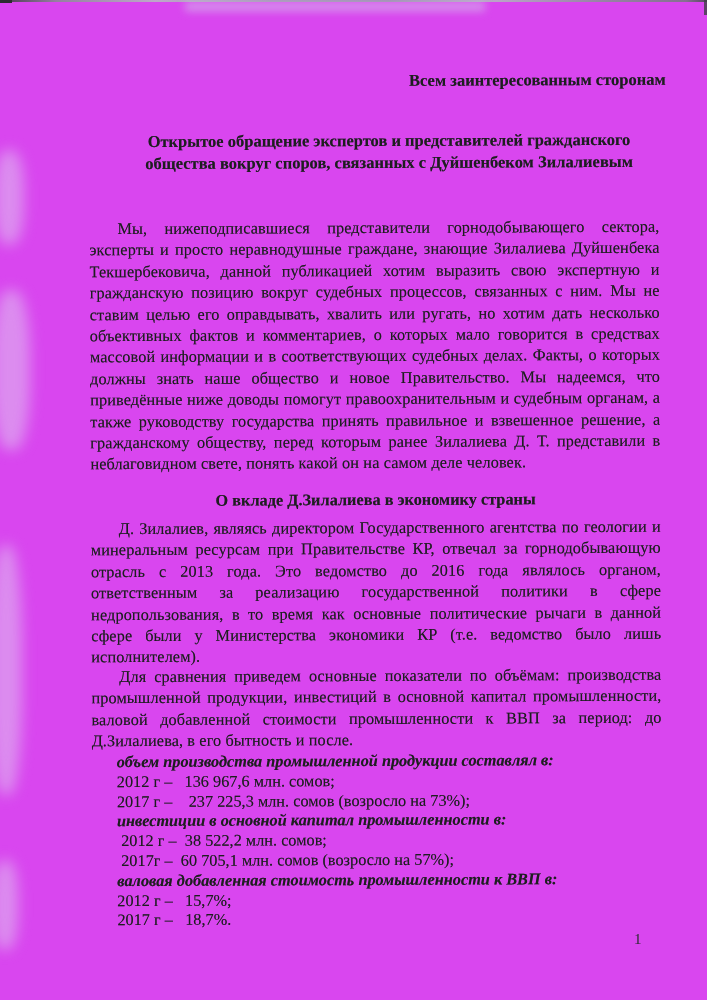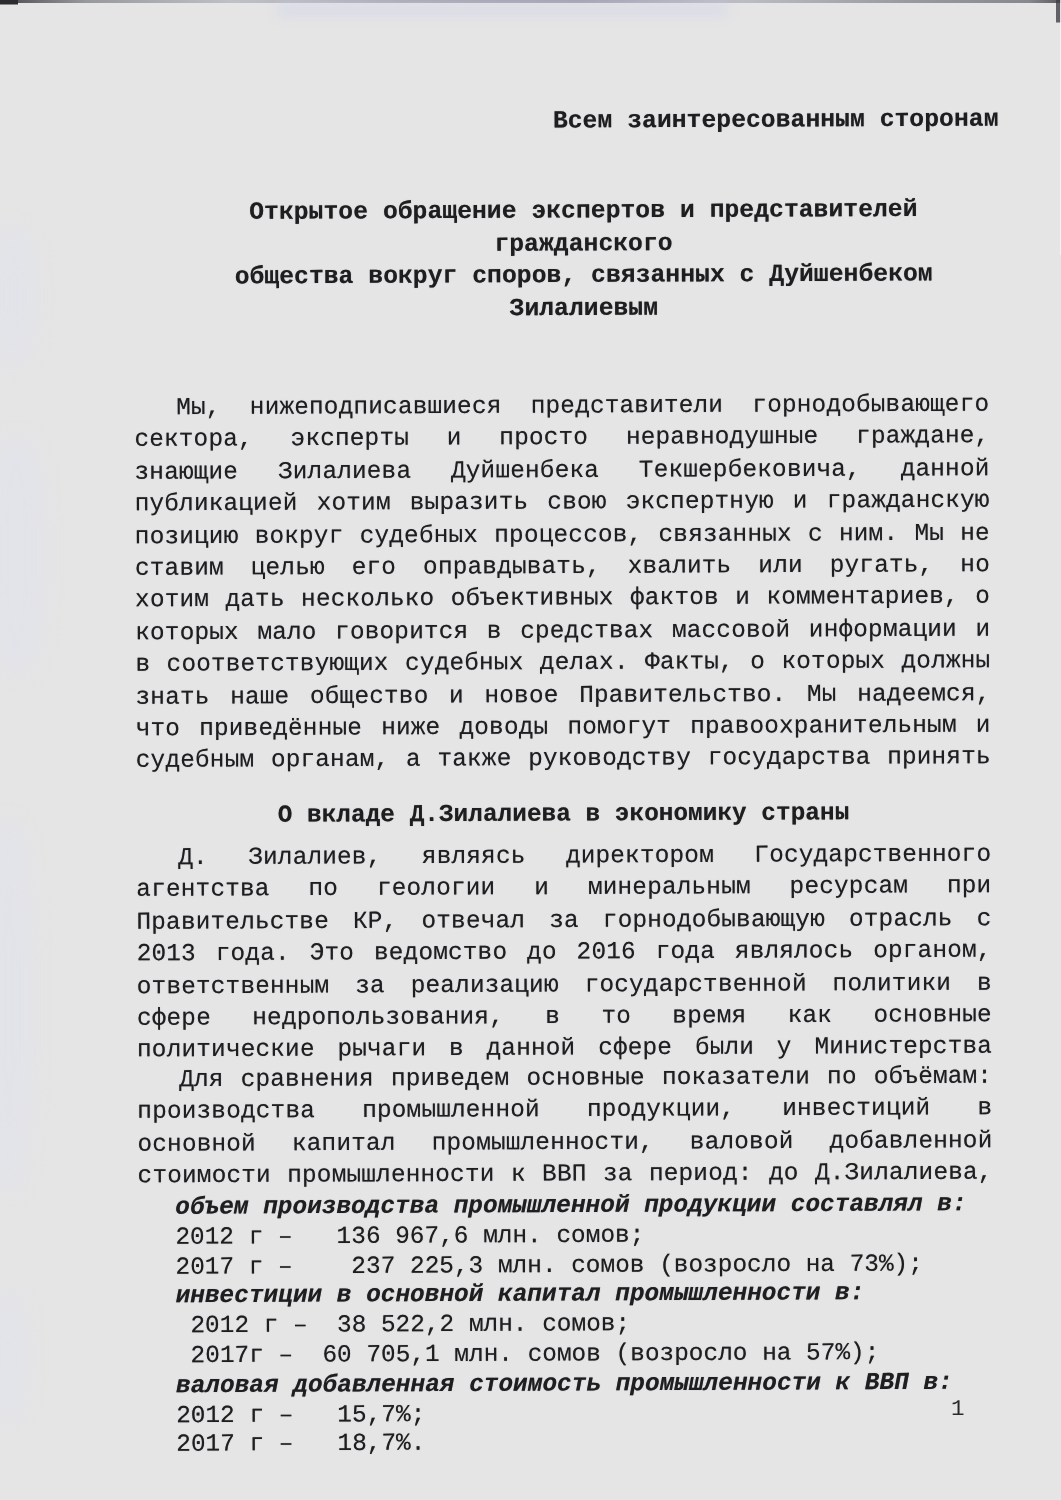--- a/index.html
+++ b/index.html
@@ -1,22 +1,22 @@
 <!DOCTYPE html>
 <html lang="ru"><head>
 <meta charset="utf-8">
 <style>
   html, body { margin: 0; padding: 0; background: #ffffff; }
   .page {
     position: relative;
     width: 707px;
     height: 1000px;
-    background: #e5e5e5;
+    background: #d946ef;
     overflow: hidden;
-    font-family: Liberation Mono, monospace;
+    font-family: Liberation Serif, serif;
     color: #1e1e20;
   }
   
   .scan-topline {
     position: absolute; top: 0; left: 0; width: 707px; height: 2px;
     background: linear-gradient(90deg,
       #2f2f33 0%, #8a8a92 8%, #b9b9c2 22%, #9a9aa8 38%,
       #8f8fa0 55%, #b5b5c0 70%, #8d8d98 85%, #777780 97%, #44444a 100%);
     opacity: 0.85;
   }

